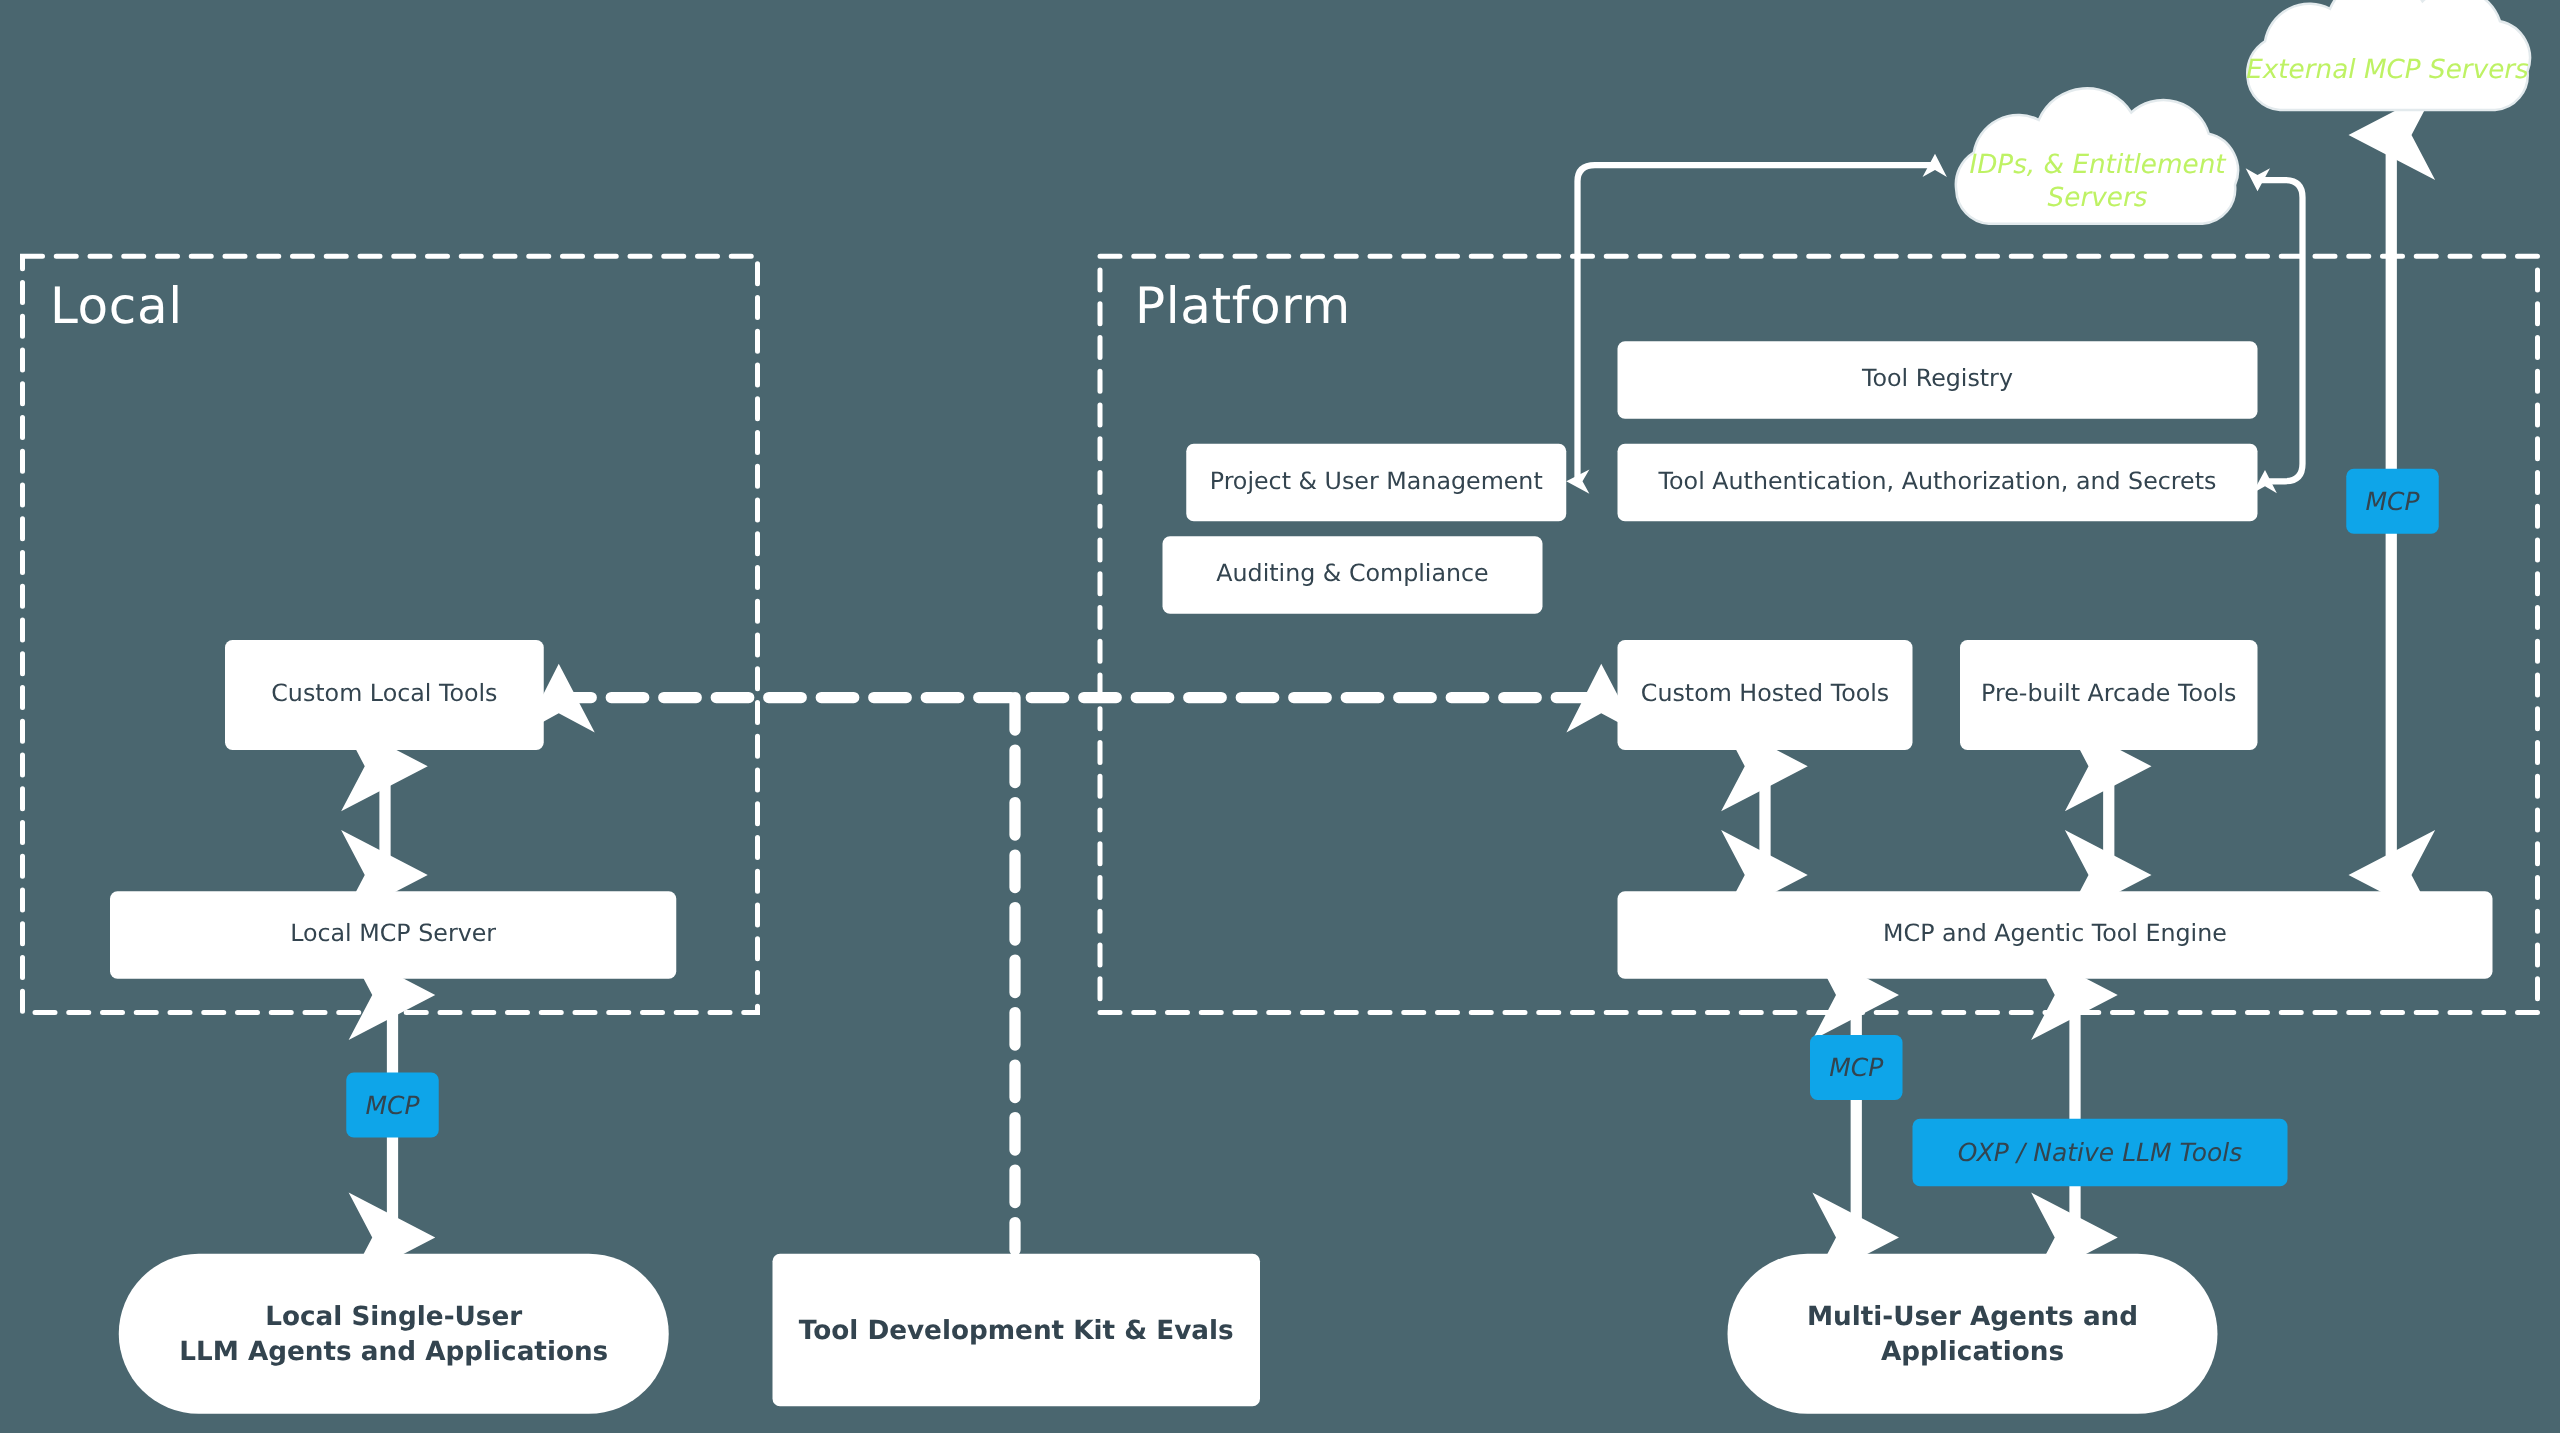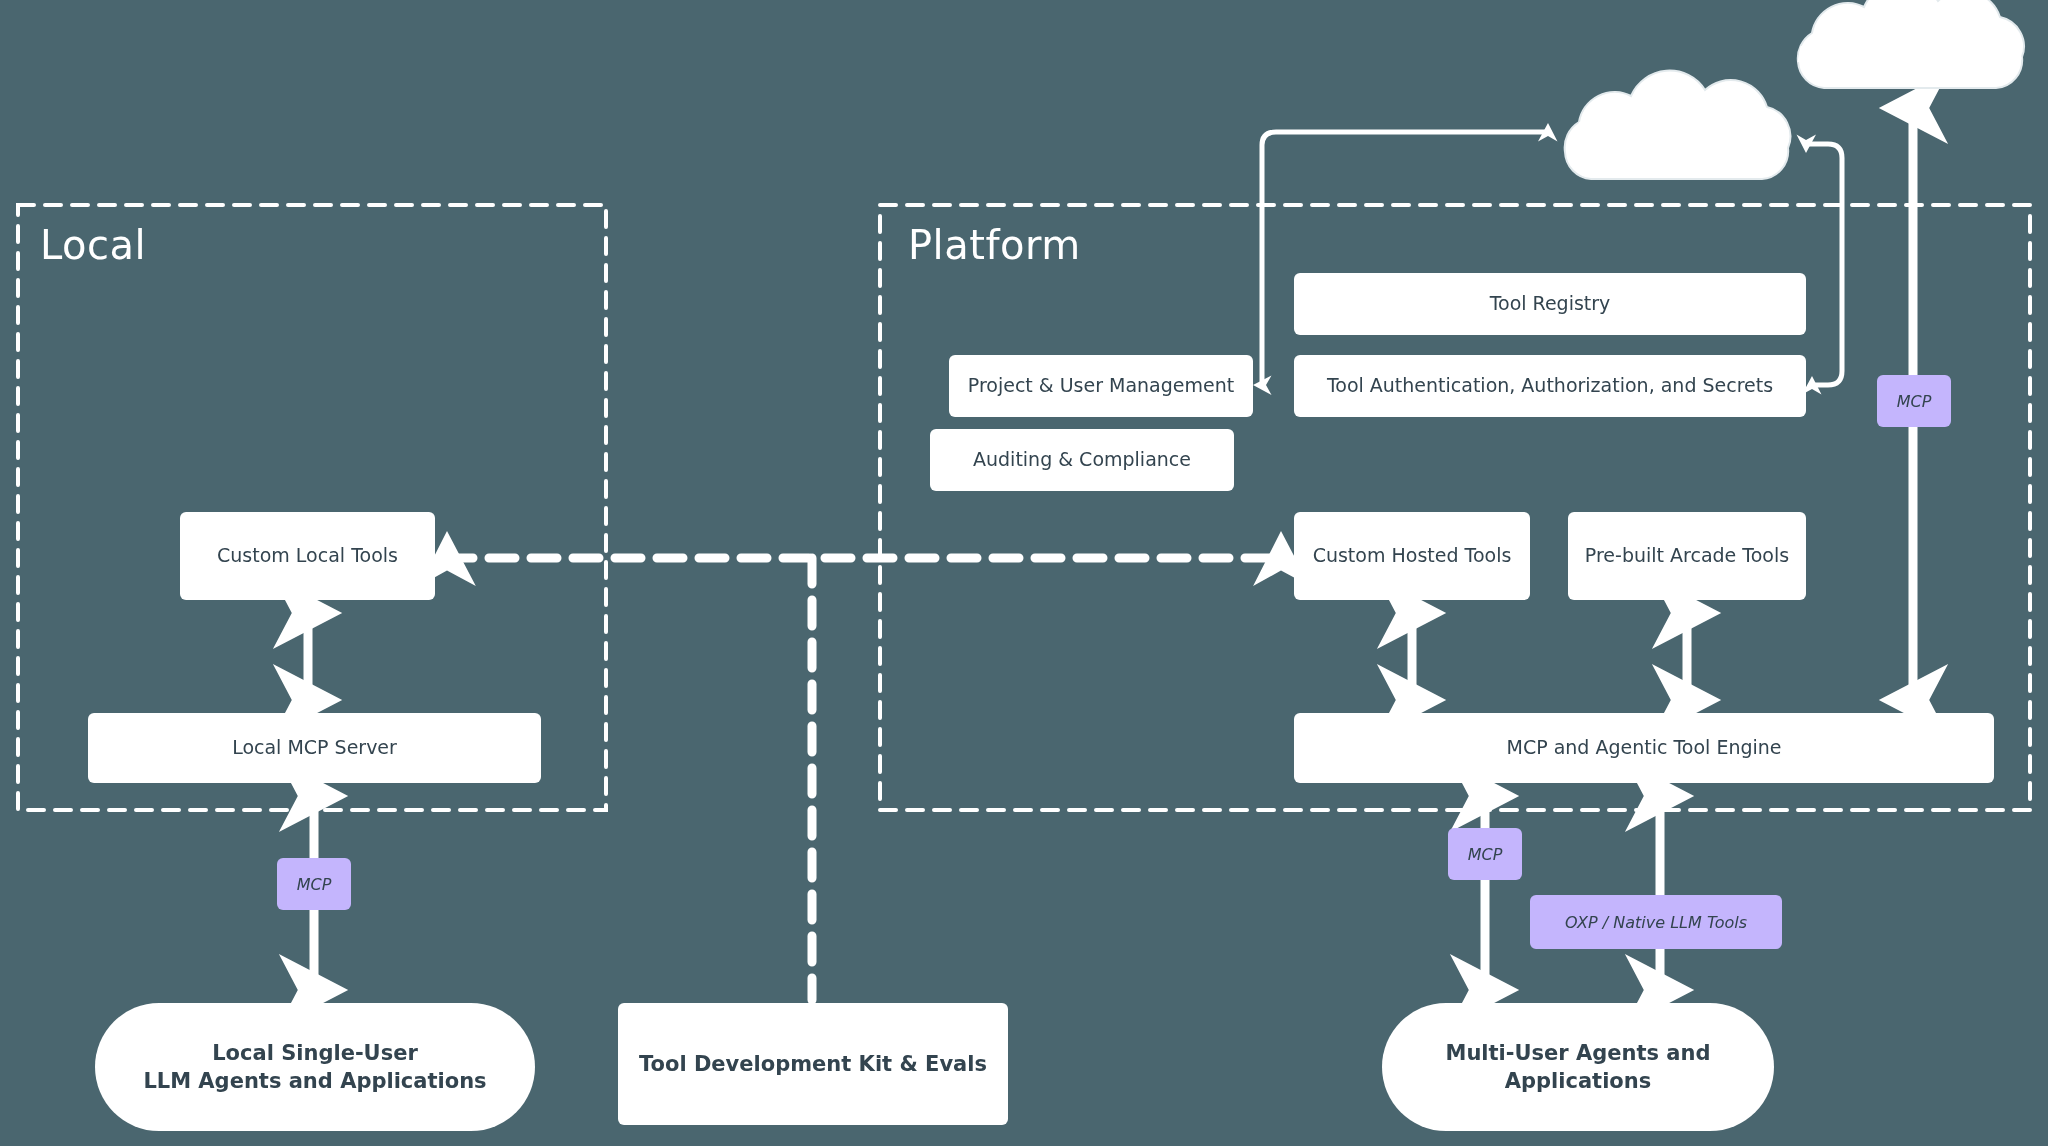--- a/index.html
+++ b/index.html
@@ -8,26 +8,26 @@
   #stage{position:relative;width:2048px;height:1146px;background:#4a666f;}
   svg.layer{position:absolute;inset:0;width:2048px;height:1146px;}
   .zone-title{position:absolute;color:#ffffff;font-size:40px;font-weight:400;
               letter-spacing:.5px;white-space:nowrap;}
   .node{position:absolute;background:#ffffff;border-radius:6px;
         display:flex;align-items:center;justify-content:center;text-align:center;
         color:#33444f;font-size:19px;line-height:1.35;padding:4px 8px;
         box-sizing:border-box;}
   .node.pill{border-radius:999px;font-weight:bold;font-size:21px;}
   .node.rect-strong{font-weight:bold;font-size:21px;}
-  .tag{position:absolute;background:#c4b5fd;border-radius:6px;
+  .tag{position:absolute;background:#0ea5e9;border-radius:6px;
        display:flex;align-items:center;justify-content:center;
-       color:#33444f;font-style:italic;font-size:16px;white-space:nowrap;
+       color:#33444f;font-style:italic;font-size:20px;white-space:nowrap;
        padding:0 12px;box-sizing:border-box;}
   .cloud-label{position:absolute;display:flex;align-items:center;
-       justify-content:center;text-align:center;color:#ffffff;
+       justify-content:center;text-align:center;color:#bef264;
        font-style:italic;font-size:21px;line-height:1.3;pointer-events:none;}
 </style>
 </head>
 <body>
 
 <div id="stage">
 
   <svg class="layer" viewBox="0 0 2048 1146">
     <defs>
       <marker id="ah" markerWidth="9" markerHeight="9" refX="4.6" refY="4.5" orient="auto" markerUnits="strokeWidth">
@@ -113,19 +113,19 @@
 
   <div class="node" style="left:1294px;top:273px;width:512px;height:62px;">Tool Registry</div>
   <div class="node" style="left:1294px;top:355px;width:512px;height:62px;">Tool Authentication, Authorization, and Secrets</div>
 
   <div class="node" style="left:1294px;top:512px;width:236px;height:88px;">Custom Hosted Tools</div>
   <div class="node" style="left:1568px;top:512px;width:238px;height:88px;">Pre-built Arcade Tools</div>
 
   <div class="node" style="left:1294px;top:713px;width:700px;height:70px;">MCP and Agentic Tool Engine</div>
 
   <div class="tag" style="left:1448px;top:828px;width:74px;height:52px;">MCP</div>
-  <div class="tag" style="left:1530px;top:895px;width:252px;height:54px;">OXP / Native LLM Tools</div>
+  <div class="tag" style="left:1530px;top:895px;width:300px;height:54px;">OXP / Native LLM Tools</div>
   <div class="tag" style="left:1877px;top:375px;width:74px;height:52px;">MCP</div>
 
   <div class="node pill" style="left:1382px;top:1003px;width:392px;height:128px;white-space:pre-line;">Multi-User Agents and
 Applications</div>
 
 </div>
 
 </body></html>

